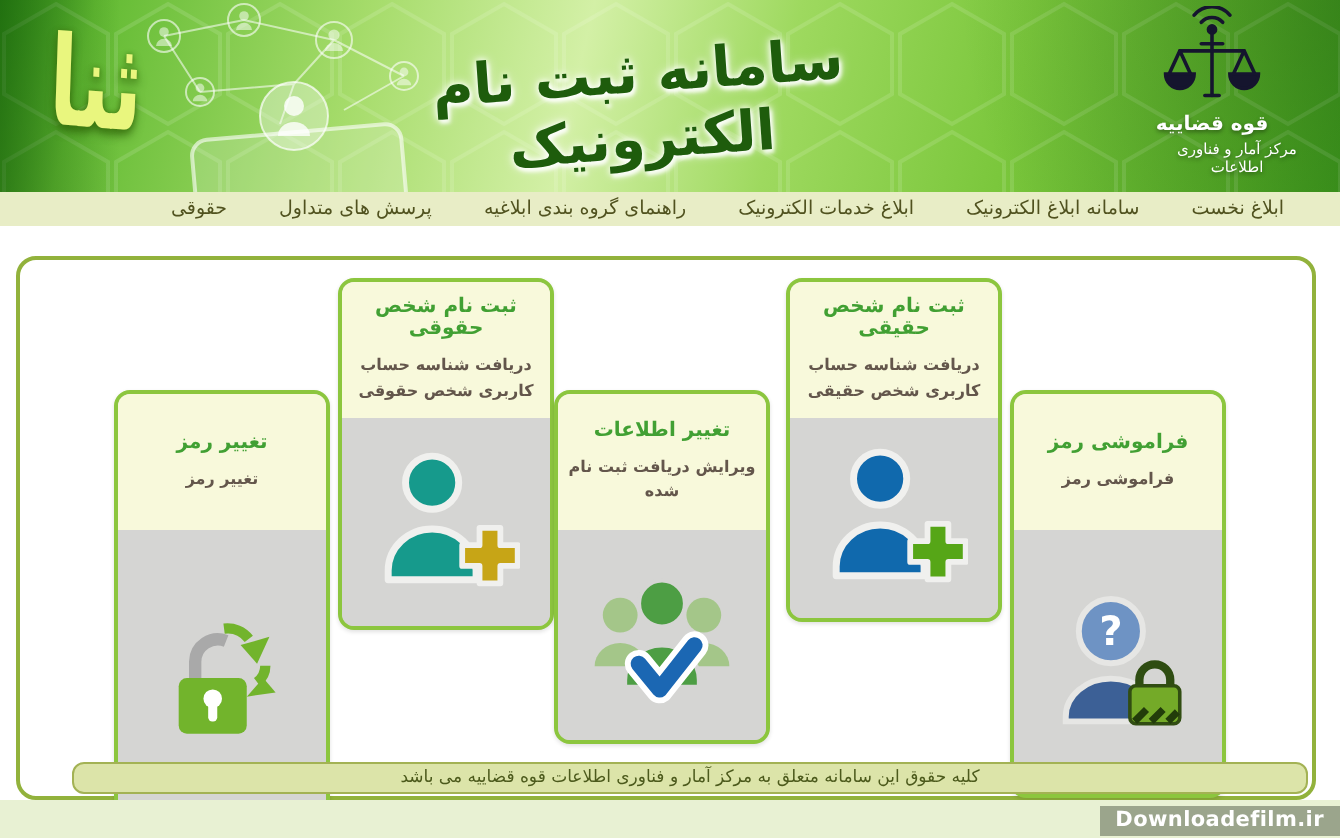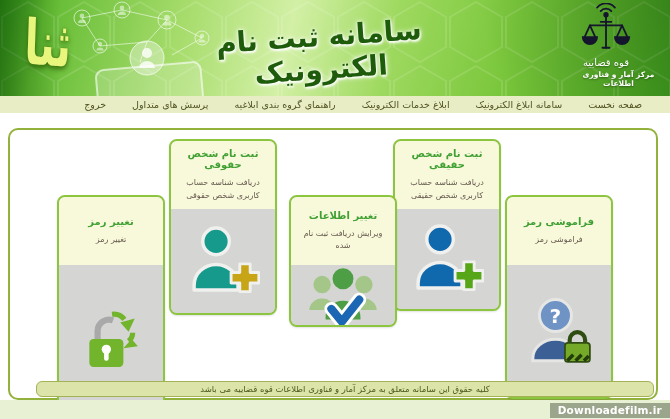--- a/index.html
+++ b/index.html
@@ -18,46 +18,46 @@
   .sana-logo { position:absolute; left:26px; top:6px; z-index:3;
     font-size:40px; font-weight:bold; color:#e9f67e;
     text-shadow:0 0 2px #417d12, 0 2px 4px rgba(40,90,5,.7);
     transform:scale(1,1.55) rotate(3deg); transform-origin:top left; }
   .net-art { position:absolute; left:52px; top:0; z-index:2; }
   .main-title { position:absolute; left:150px; top:20px; width:340px; z-index:3;
     text-align:center; direction:rtl; font-size:28px; font-weight:bold; color:#1e5c0c;
     transform:rotate(-4deg);
     text-shadow:0 0 3px #fff, 0 0 6px rgba(255,255,255,.9), 1px 2px 2px rgba(255,255,255,.8); }
   .judiciary { position:absolute; right:8px; top:3px; width:112px; z-index:3; text-align:center; color:#fff; direction:rtl; }
-  .jud-name { font-size:10px; font-weight:normal; margin-top:-2px; text-shadow:0 1px 2px rgba(0,0,0,.4); }
-  .jud-center { font-size:7.5px; font-weight:bold; margin-top:2px; text-shadow:0 1px 2px rgba(0,0,0,.4);margin-left:25px; }
+  .jud-name { font-size:10px; font-weight:bold; margin-top:-2px; text-shadow:0 1px 2px rgba(0,0,0,.4); }
+  .jud-center { font-size:7.5px; font-weight:normal; margin-top:2px; text-shadow:0 1px 2px rgba(0,0,0,.4);margin-left:25px; }
 
   
   .nav { position:absolute; top:96px; left:0; width:670px; height:17px; background:#e8edc6;
     display:flex; direction:rtl; align-items:center; gap:26px; padding:0 28px 0 0;
     font-size:9.5px; color:#50521f; }
   .nav-item { cursor:pointer; white-space:nowrap; }
 
   
   .container { position:absolute; left:8px; top:128px; width:650px; height:272px;
     background:#fff; border:2px solid #92b23c; border-radius:10px; }
 
   .card { position:absolute; width:108px; border:2px solid #8cc63e; border-radius:8px;
     background:#d5d5d3; overflow:hidden; cursor:pointer; direction:rtl;
     box-shadow:0 1px 2px rgba(0,0,0,.12); }
   .card-head { height:68px; background:#f8f9db; display:flex; flex-direction:column;
     align-items:center; justify-content:center; gap:7px; padding:0 5px; text-align:center; }
   .card-title { font-size:10px; font-weight:bold; color:#41a033; }
-  .card-sub { font-size:8px; color:#63564b; line-height:1.55; }
+  .card-sub { font-size:8px; color:#63564b; line-height:1.55;font-weight:bold; }
   .card-body { position:absolute; top:68px; bottom:0; left:0; right:0;
     display:flex; align-items:center; justify-content:center; background:#d5d5d3; }
 
   .c-register-real   { left:383px; top:9px;  height:172px; }
   .c-register-legal  { left:159px; top:9px;  height:176px; }
-  .c-edit-info       { left:279px; top:65px; height:132px; }
+  .c-edit-info       { left:267px; top:65px; height:177px; }
   .c-change-password { left:47px;  top:65px; height:218px; }
   .c-forgot-password { left:495px; top:65px; height:204px; }
 
   .footer-bar { position:absolute; left:2px; right:2px; bottom:1px; height:16px;
     background:#dce4a9; border:1px solid #a3b254; border-radius:6px;
     text-align:center; font-size:8.5px; color:#4c5a1c; line-height:14px; direction:rtl;margin-left:24px; }
 
   
   .bottom-strip { position:absolute; left:0; top:400px; width:670px; height:19px; background:#e8f1d3; }
   .watermark { position:absolute; right:0; top:403px; z-index:5;
@@ -137,26 +137,26 @@
           <path d="M38 38 a8 8 0 0 0 16 0 z" fill="#15152e"></path>
           <path d="M24 50 h8"></path>
         </g>
       </svg>
       <div class="jud-name">قوه قضاییه</div>
       <div class="jud-center">مرکز آمار و فناوری اطلاعات</div>
     </div>
   </div>
 
   <div class="nav">
-    <span class="nav-item">صفحه نخست</span>
+    <span class="nav-item">ابلاغ نخست</span>
     <span class="nav-item">سامانه ابلاغ الکترونیک</span>
     <span class="nav-item">ابلاغ خدمات الکترونیک</span>
     <span class="nav-item">راهنمای گروه بندی ابلاغیه</span>
     <span class="nav-item">پرسش های متداول</span>
-    <span class="nav-item">خروج</span>
+    <span class="nav-item">حقوقی</span>
   </div>
 
   <div class="container">
 
     <div class="card c-register-real">
       <div class="card-head">
         <div class="card-title">ثبت نام شخص حقیقی</div>
         <div class="card-sub">دریافت شناسه حساب کاربری شخص حقیقی</div>
       </div>
       <div class="card-body">

